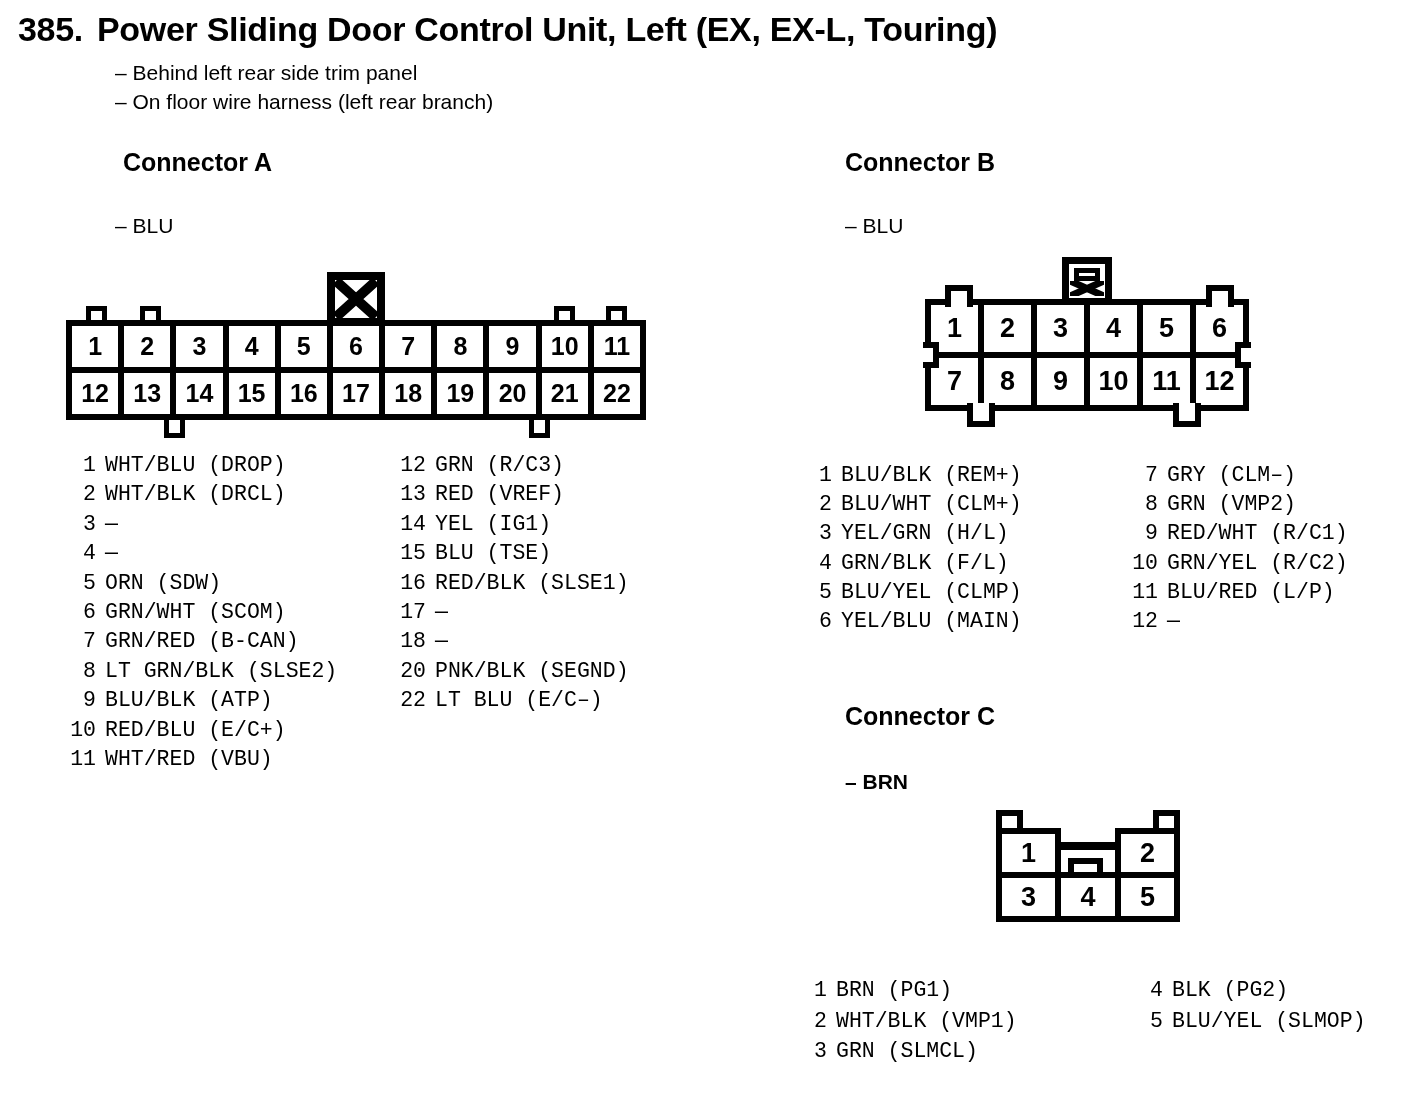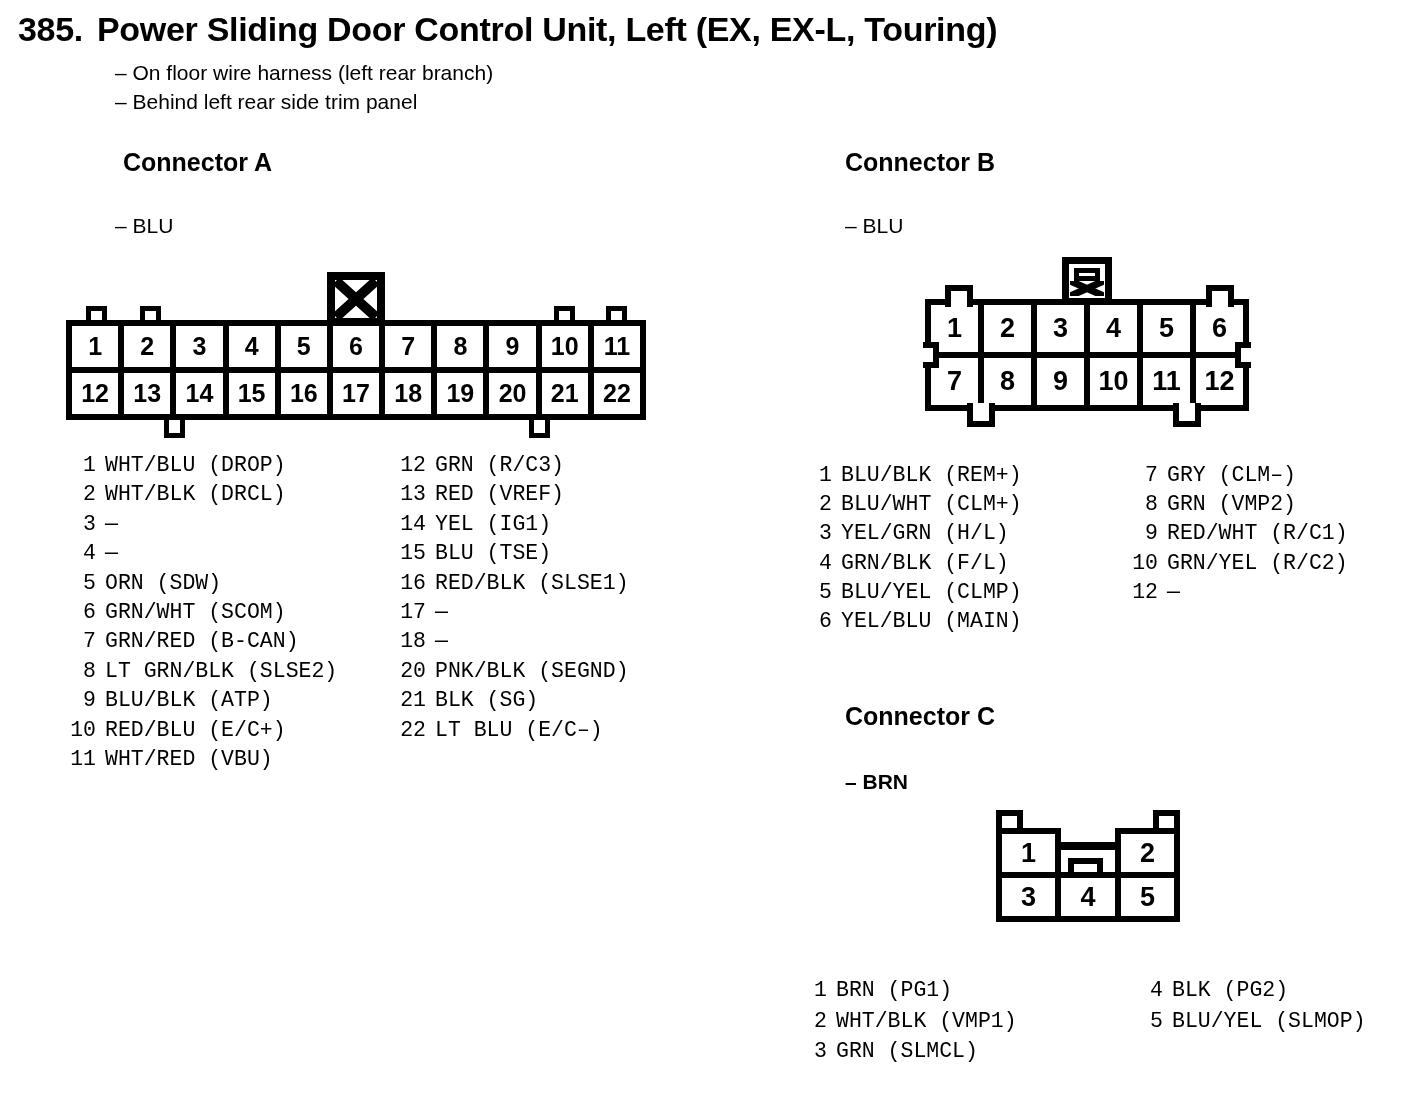--- a/index.html
+++ b/index.html
@@ -81,22 +81,22 @@
 <body>
 
 <div class="page">
 
   <div class="title">
     <span>385.</span>
     <span>Power Sliding Door Control Unit, Left (EX, EX-L, Touring)</span>
   </div>
 
   <div class="notes">
+    <div>– Behind left rear side trim panel</div>
     <div>– On floor wire harness (left rear branch)</div>
-    <div>– Behind left rear side trim panel</div>
   </div>
 
   <div class="conn-heading" style="left:115px;top:148px;margin-left:8px;">Connector A</div>
   <div class="conn-color" style="left:115px;top:186px;">– BLU</div>
 
   <div class="connA">
     <div class="a-key">
       <svg viewBox="0 0 42 38" preserveAspectRatio="none">
         <path d="M1 1 L41 37 M41 1 L1 37" stroke="#000" stroke-width="10" fill="none"></path>
       </svg>
@@ -148,21 +148,20 @@
     </div>
   <div class="pinlist" style="left:390px;top:451px;line-height:29.4px;--numw:36px;">
       <div class="pin-row"><span class="pin-num">12</span><span class="pin-label">GRN (R/C3)</span></div>
       <div class="pin-row"><span class="pin-num">13</span><span class="pin-label">RED (VREF)</span></div>
       <div class="pin-row"><span class="pin-num">14</span><span class="pin-label">YEL (IG1)</span></div>
       <div class="pin-row"><span class="pin-num">15</span><span class="pin-label">BLU (TSE)</span></div>
       <div class="pin-row"><span class="pin-num">16</span><span class="pin-label">RED/BLK (SLSE1)</span></div>
       <div class="pin-row"><span class="pin-num">17</span><span class="pin-label">—</span></div>
       <div class="pin-row"><span class="pin-num">18</span><span class="pin-label">—</span></div>
       <div class="pin-row"><span class="pin-num">20</span><span class="pin-label">PNK/BLK (SEGND)</span></div>
-      <div class="pin-row"><span class="pin-num">21</span><span class="pin-label">BLK (SG)</span></div>
       <div class="pin-row"><span class="pin-num">22</span><span class="pin-label">LT BLU (E/C–)</span></div>
     </div>
 
   <div class="conn-heading" style="left:845px;top:148px;">Connector B</div>
   <div class="conn-color" style="left:845px;top:186px;">– BLU</div>
 
   <div class="connB">
     <div class="b-key">
       <div class="b-key-rect"></div>
       <svg viewBox="0 0 34 15" preserveAspectRatio="none">
@@ -197,20 +196,21 @@
       <div class="pin-row"><span class="pin-num">3</span><span class="pin-label">YEL/GRN (H/L)</span></div>
       <div class="pin-row"><span class="pin-num">4</span><span class="pin-label">GRN/BLK (F/L)</span></div>
       <div class="pin-row"><span class="pin-num">5</span><span class="pin-label">BLU/YEL (CLMP)</span></div>
       <div class="pin-row"><span class="pin-num">6</span><span class="pin-label">YEL/BLU (MAIN)</span></div>
     </div>
   <div class="pinlist" style="left:1120px;top:461px;line-height:29.2px;--numw:38px;">
       <div class="pin-row"><span class="pin-num">7</span><span class="pin-label">GRY (CLM–)</span></div>
       <div class="pin-row"><span class="pin-num">8</span><span class="pin-label">GRN (VMP2)</span></div>
       <div class="pin-row"><span class="pin-num">9</span><span class="pin-label">RED/WHT (R/C1)</span></div>
       <div class="pin-row"><span class="pin-num">10</span><span class="pin-label">GRN/YEL (R/C2)</span></div>
+      <div class="pin-row"><span class="pin-num">11</span><span class="pin-label">BLU/RED (L/P)</span></div>
       <div class="pin-row"><span class="pin-num">12</span><span class="pin-label">—</span></div>
     </div>
 
   <div class="conn-heading" style="left:845px;top:702px;">Connector C</div>
   <div class="conn-color" style="left:845px;top:742px;font-weight:bold;">– BRN</div>
 
   <div class="connC">
     <div class="c-cells">
         <div class="cell">1</div>
         <div class="cell">2</div>

